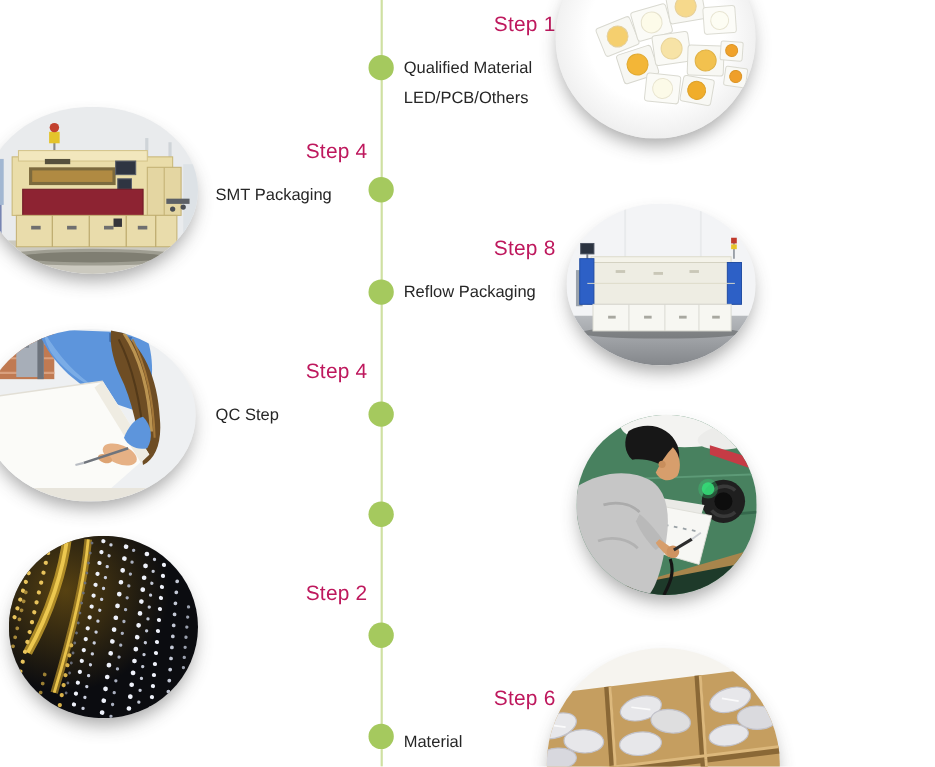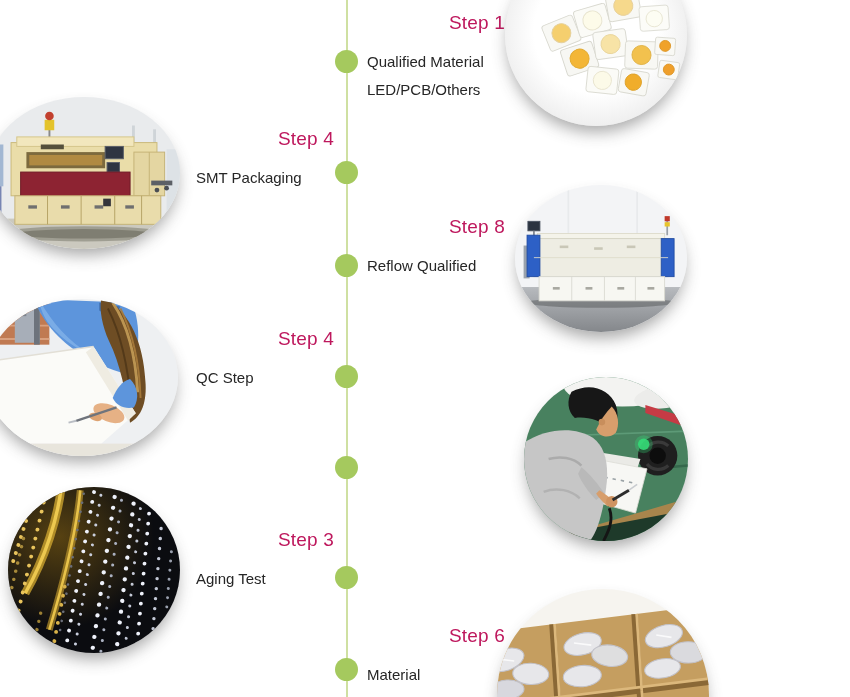--- a/index.html
+++ b/index.html
@@ -50,31 +50,30 @@
     <div class="title">Step 1</div>
     <div class="sub">Qualified Material</div>
     <div class="sub">LED/PCB/Others</div>
   </div>
   <div class="step step-left pos-2">
     <div class="title">Step 4</div>
     <div class="sub">SMT Packaging</div>
   </div>
   <div class="step step-right pos-3">
     <div class="title">Step 8</div>
-    <div class="sub">Reflow Qualified</div>
+    <div class="sub">Reflow Packaging</div>
   </div>
   <div class="step step-left pos-4">
     <div class="title">Step 4</div>
     <div class="sub">QC Step</div>
   </div>
   <div class="step step-right pos-5">
   </div>
   <div class="step step-left pos-6">
-    <div class="title">Step 3</div>
-    <div class="sub">Aging Test</div>
+    <div class="title">Step 2</div>
   </div>
   <div class="step step-right pos-7">
     <div class="title">Step 6</div>
     <div class="sub">Material</div>
   </div>
 
   <div class="photo ph-1">
     <svg viewBox="0 0 200 200" preserveAspectRatio="none">
       <defs>
         <radialGradient id="p1bg" cx="50%" cy="48%" r="62%">

